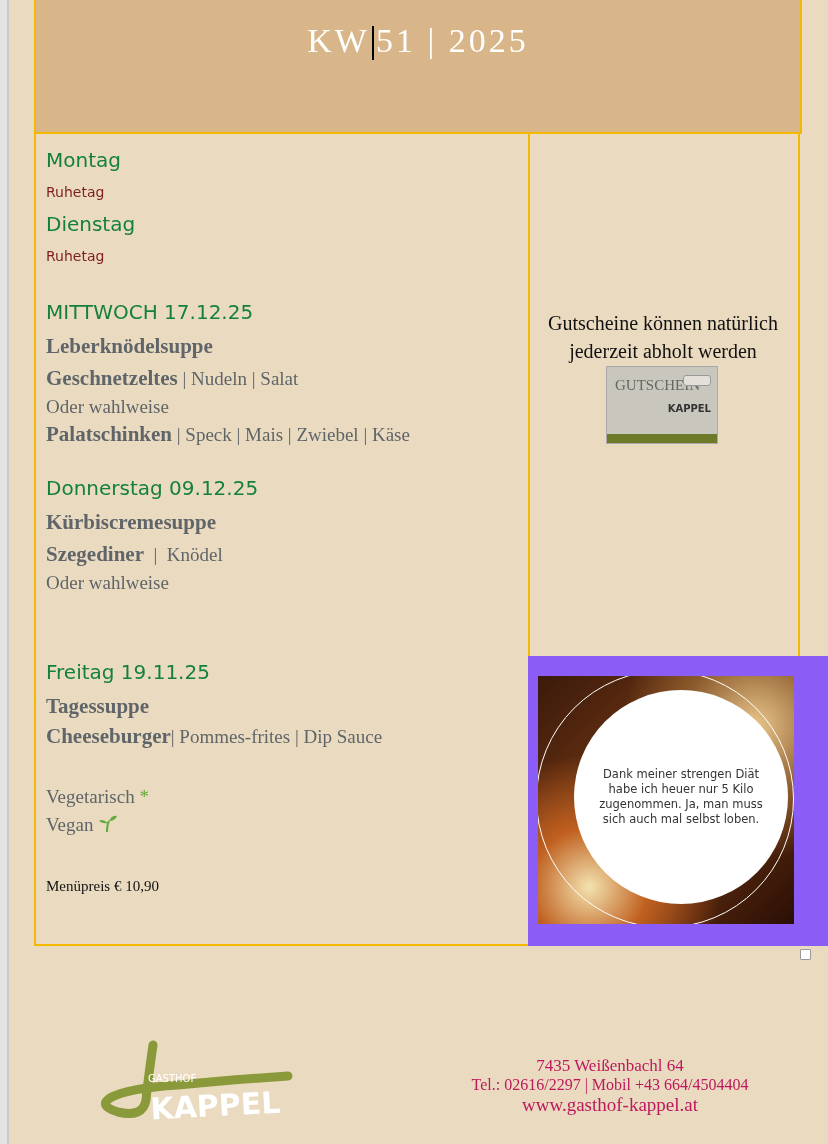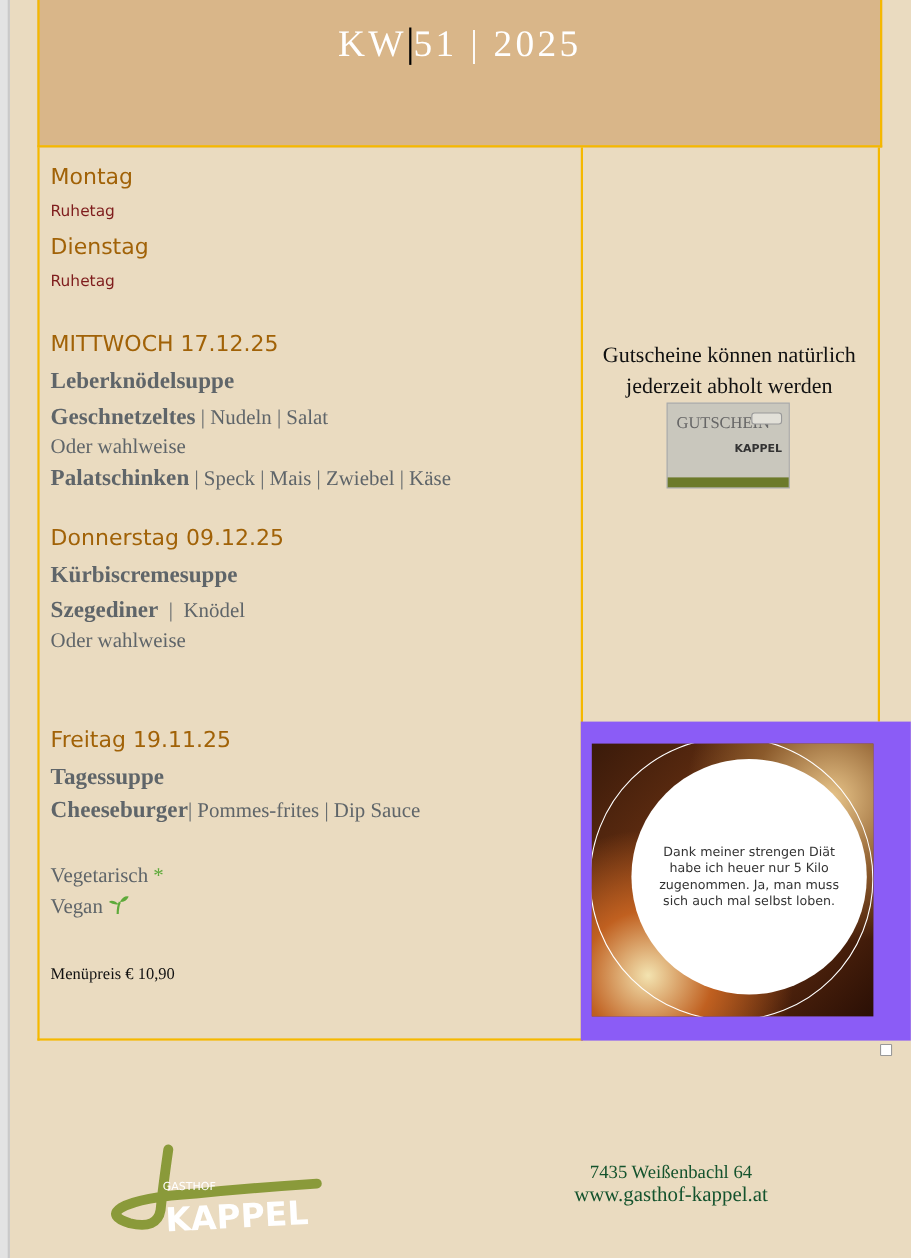--- a/index.html
+++ b/index.html
@@ -4,40 +4,40 @@
 <style>
   html,body{margin:0;padding:0;}
   body{width:828px;height:1144px;background:#EADBC0;position:relative;overflow:hidden;font-family:"Liberation Serif",serif;}
   .leftbar{position:absolute;left:0;top:0;width:7px;height:1144px;background:#E3E3E3;border-right:2px solid #C9C9C9;}
   .header{position:absolute;left:34px;top:0;width:764px;height:132px;background:#D9B689;border-left:2px solid #F5B800;border-right:2px solid #F5B800;border-bottom:2px solid #F5B800;}
   .header .title{position:absolute;left:0;right:0;top:22px;text-align:center;color:#fff;font-size:34px;letter-spacing:3px;font-family:"Liberation Serif",serif;}
   .header .caret{display:inline-block;width:2px;height:34px;background:#000;vertical-align:-8px;margin:0 2px;}
   .leftcol{position:absolute;left:34px;top:134px;width:492px;height:810px;border-left:2px solid #F5B800;border-right:2px solid #F5B800;border-bottom:2px solid #F5B800;}
   .rightcol{position:absolute;left:528px;top:134px;width:270px;height:522px;border-right:2px solid #F5B800;}
   .yellowbox{position:absolute;left:528px;top:656px;width:272px;height:290px;background:#8b5cf6;padding-left:46px;}
-  .day{position:absolute;left:10px;font-family:"DejaVu Sans",sans-serif;color:#a16207;font-size:20px;}
+  .day{position:absolute;left:10px;font-family:"DejaVu Sans",sans-serif;color:#15803d;font-size:20px;}
   .small{position:absolute;left:10px;font-family:"DejaVu Sans",sans-serif;color:#7f1d1d;font-size:14px;}
   .dish{position:absolute;left:10px;color:#5F6569;font-size:19px;white-space:nowrap;}
   .dish b{font-weight:bold;font-size:21px;}
   .plain{position:absolute;left:10px;color:#5F6569;font-size:19px;}
   .price{position:absolute;left:10px;color:#111;font-size:15px;}
   .green{color:#5EAA3A;}
   .notice{position:absolute;left:0;width:270px;text-align:center;color:#111;font-family:"Liberation Serif",serif;}
   .voucher{position:absolute;left:78px;top:232px;width:110px;height:76px;background:#C9C7BD;border:1px solid #aaa;}
   .voucher .vt{position:absolute;left:8px;top:10px;font-size:15px;color:#666;}
   .voucher .vbar{position:absolute;left:0;right:0;bottom:0;height:9px;background:#6C7A2A;}
   .voucher .vbox{position:absolute;right:6px;top:8px;width:26px;height:9px;border:1px solid #999;border-radius:3px;background:#E2E0D8;}
   .voucher .vlogo{position:absolute;right:6px;top:36px;font-size:10px;font-weight:bold;color:#333;font-family:"DejaVu Sans",sans-serif;}
   .sparkle{position:absolute;left:10px;top:20px;width:256px;height:248px;background:radial-gradient(circle at 85% 20%,#E8C58A 0%,#8B5A2B 25%,transparent 45%),radial-gradient(circle at 20% 85%,#F3E3B0 0%,#C06020 20%,transparent 45%),linear-gradient(135deg,#3A1A0A,#7A3A15 50%,#2A0F05);overflow:hidden;}
   .ring{position:absolute;left:-2px;top:-6px;width:258px;height:258px;border:1.5px solid #fff;border-radius:50%;box-sizing:border-box;}
   .circle{position:absolute;left:36px;top:14px;width:214px;height:214px;background:#fff;border-radius:50%;display:flex;align-items:center;justify-content:center;}
   .circle span{font-family:"DejaVu Sans",sans-serif;font-size:11.5px;color:#333;text-align:center;width:170px;line-height:15px;}
   .handle{position:absolute;left:800px;top:949px;width:9px;height:9px;border:1.5px solid #999;background:#fff;border-radius:1px;}
   .logo{position:absolute;left:98px;top:1040px;width:200px;height:86px;}
-  .address{position:absolute;left:440px;top:1056px;width:340px;text-align:center;color:#14532d;font-family:"Liberation Serif",serif;}
+  .address{position:absolute;left:440px;top:1056px;width:340px;text-align:center;color:#be185d;font-family:"Liberation Serif",serif;}
 </style>
 </head>
 <body>
 
 <div class="leftbar"></div>
 
 <div class="header">
   <div class="title">
     <span>KW</span><span class="caret"></span><span>51 | 2025</span>
   </div>
@@ -101,14 +101,15 @@
 <div class="logo">
   <svg width="200" height="86" viewBox="0 0 200 86">
     <path d="M55 5 Q50 40 48 60 Q45 78 20 72 Q0 66 12 58 Q30 48 80 45 Q130 40 190 36" stroke="#8A9A3A" stroke-width="9" fill="none" stroke-linecap="round"></path>
     <text x="50" y="42" font-family="DejaVu Sans, sans-serif" font-size="10" fill="#fff">GASTHOF</text>
     <text x="52" y="76" font-family="DejaVu Sans, sans-serif" font-size="30" font-weight="bold" fill="#fff" transform="rotate(-3 120 60)">KAPPEL</text>
   </svg>
 </div>
 
 <div class="address">
   <div style="font-size:17px">7435 Weißenbachl 64</div>
+  <div style="font-size:16px">Tel.: 02616/2297 | Mobil +43 664/4504404</div>
   <div style="font-size:19px">www.gasthof-kappel.at</div>
 </div>
 
 </body></html>

